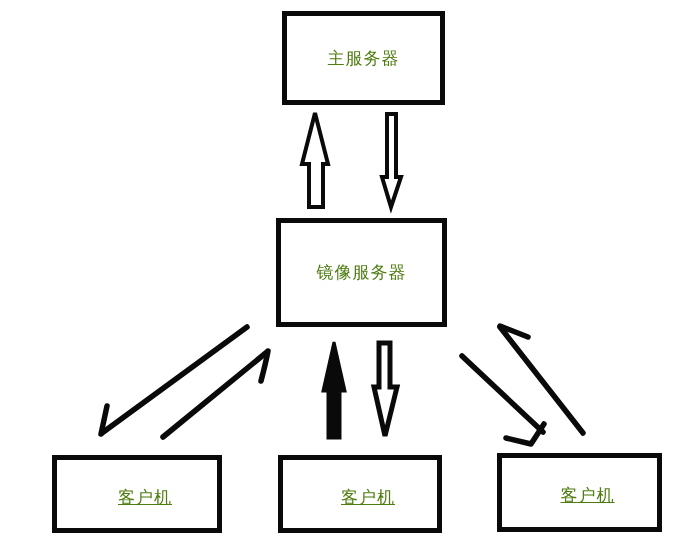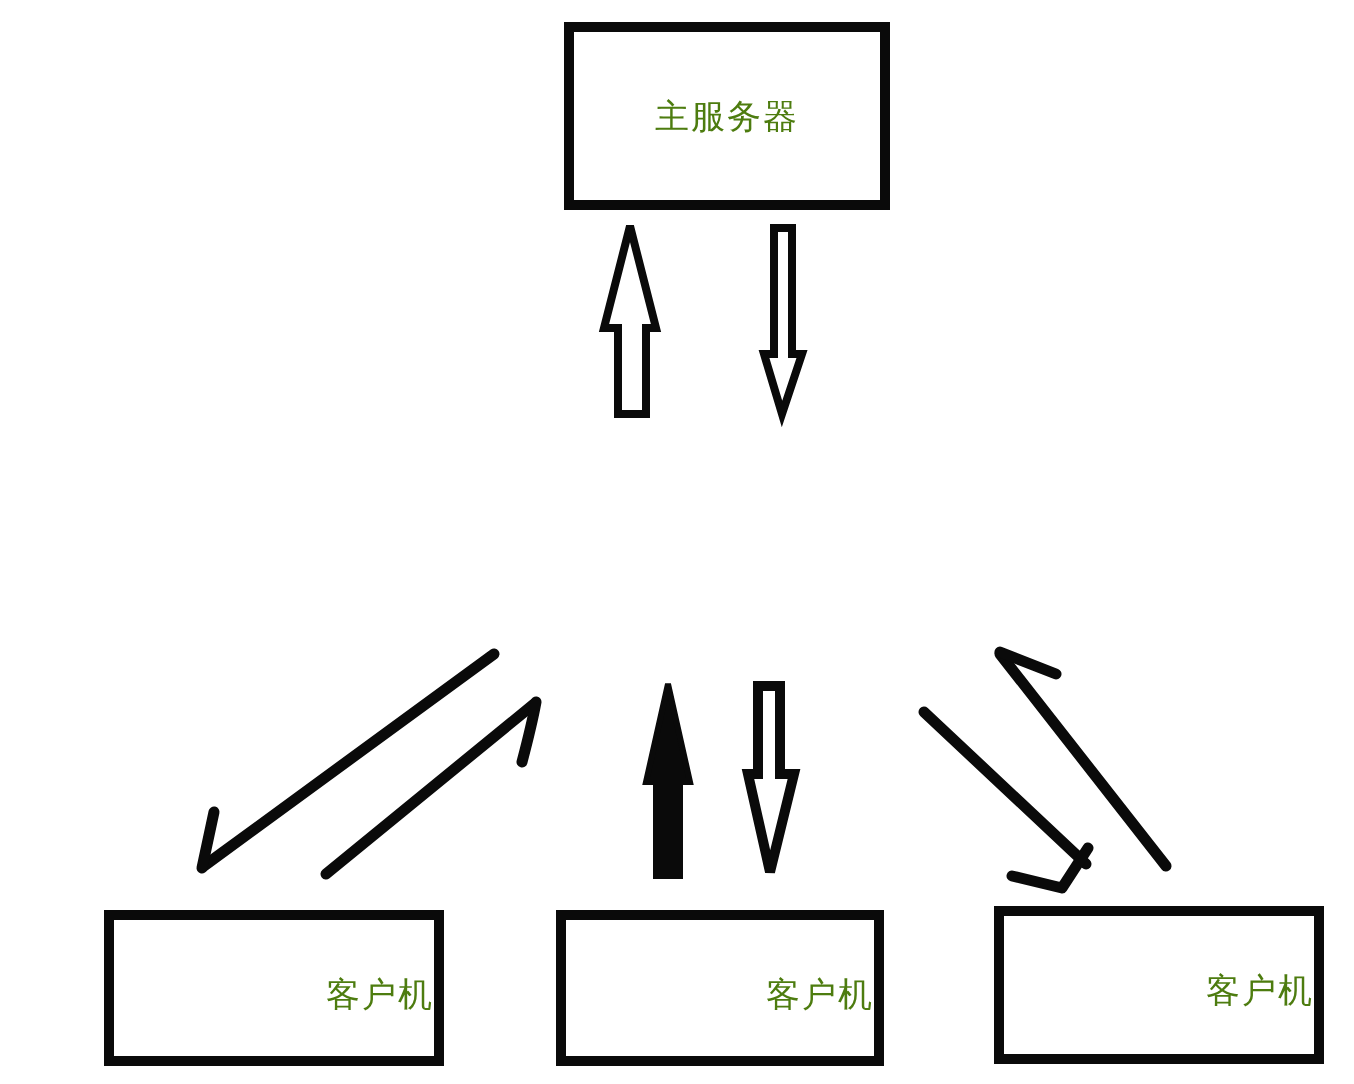--- a/index.html
+++ b/index.html
@@ -21,23 +21,24 @@
     border: 5px solid #0a0a0a;
     background: #ffffff;
     display: flex;
     align-items: center;
     justify-content: center;
     color: #4d7c0f;
     font-size: 17px;
     letter-spacing: 1px;
   }
   .node-box.align-left {
-    justify-content: flex-end;
+    justify-content: center;
     padding-left: 16px;
     padding-top: 6px;
+    text-decoration: underline;
   }
   #box-main    { left: 282px; top: 11px;  width: 163px; height: 94px; }
   #box-mirror  { left: 276px; top: 218px; width: 171px; height: 109px; }
   #box-client-left   { left: 52px;  top: 455px; width: 170px; height: 78px; }
   #box-client-center { left: 278px; top: 455px; width: 164px; height: 78px; }
   #box-client-right  { left: 497px; top: 453px; width: 165px; height: 79px; }
   svg.arrows {
     position: absolute;
     left: 0;
     top: 0;
@@ -103,20 +104,23 @@
     <g>
       <path class="line-stroke" d="M 583,433 L 500,327"></path>
       <path class="line-stroke" d="M 500,326 L 528,337"></path>
     </g>
   </svg>
 
   <div class="node-box" id="box-main">
     <span>主服务器</span>
   </div>
 
+  <div class="node-box" id="box-mirror">
+    <span>镜像服务器</span>
+  </div>
 
   <div class="node-box align-left" id="box-client-left">
     <span>客户机</span>
   </div>
 
   <div class="node-box align-left" id="box-client-center">
     <span>客户机</span>
   </div>
 
   <div class="node-box align-left" id="box-client-right">

